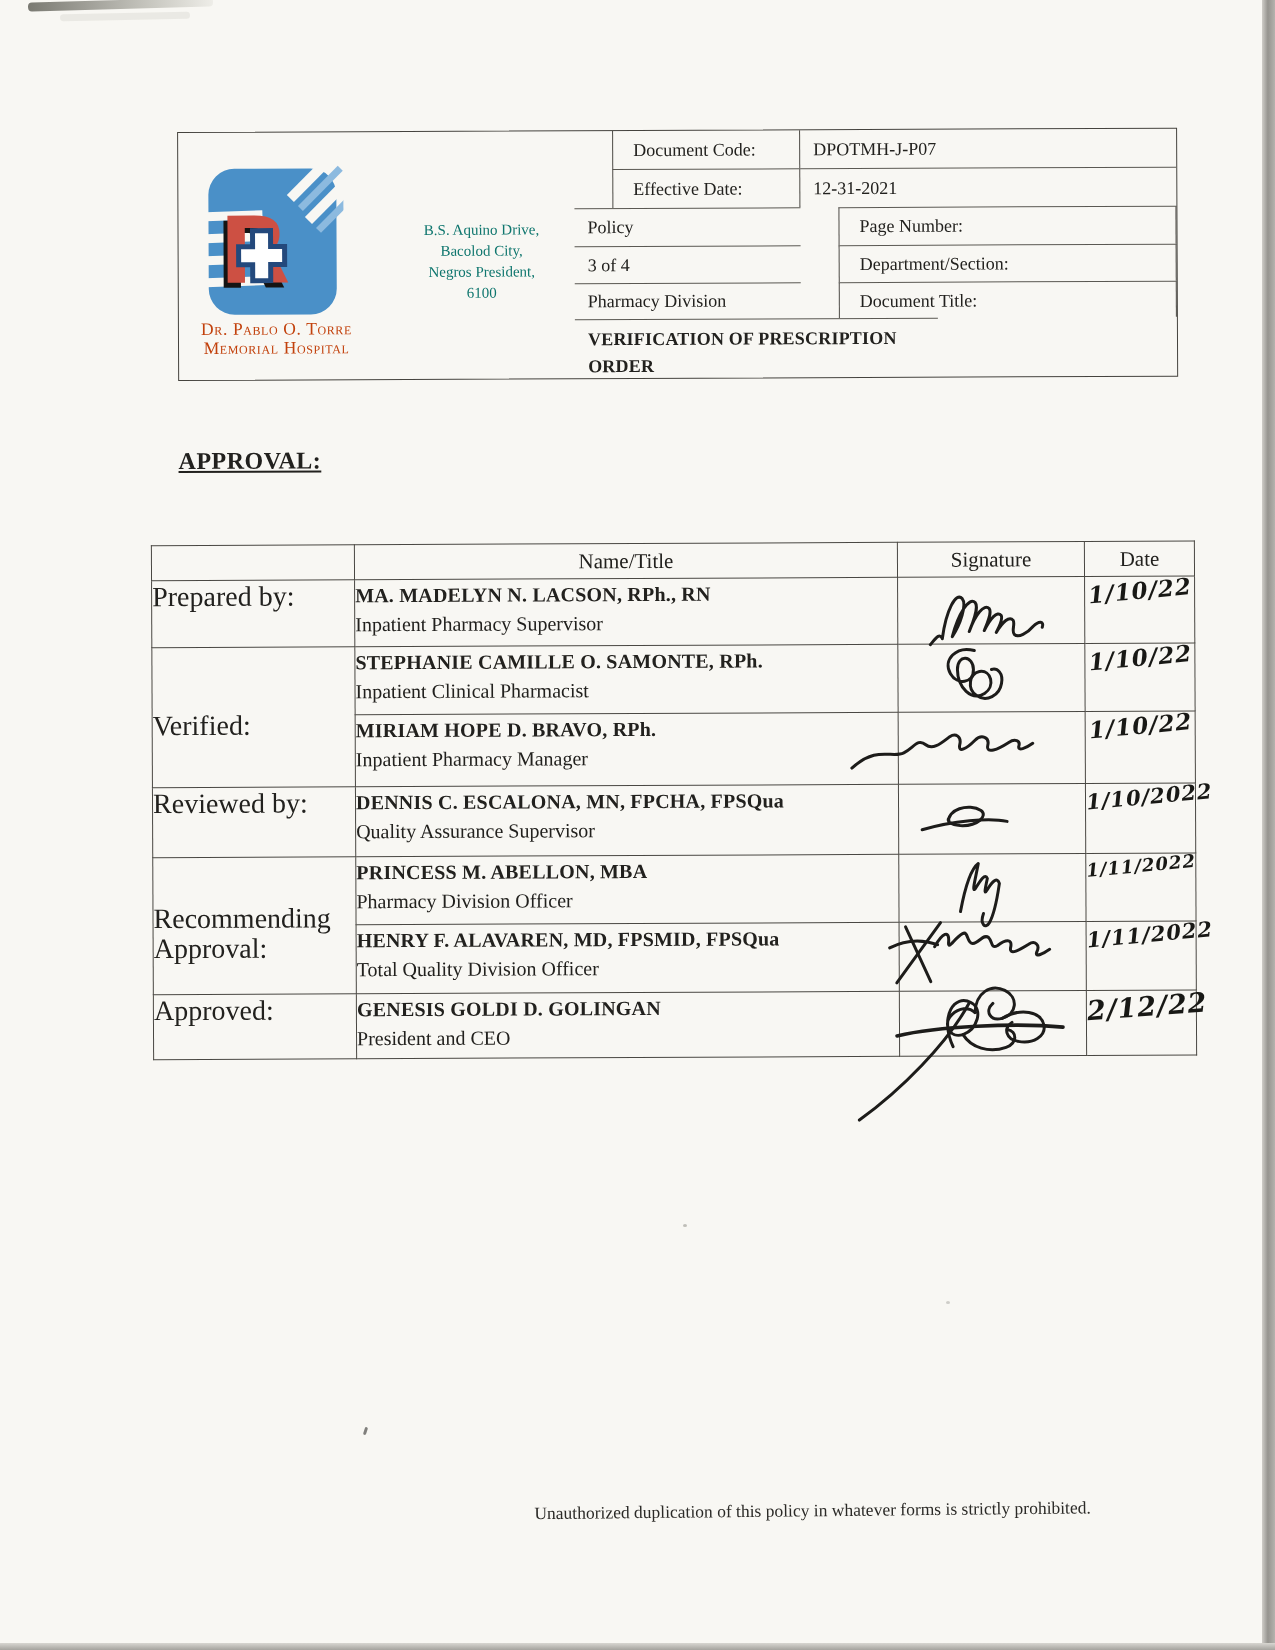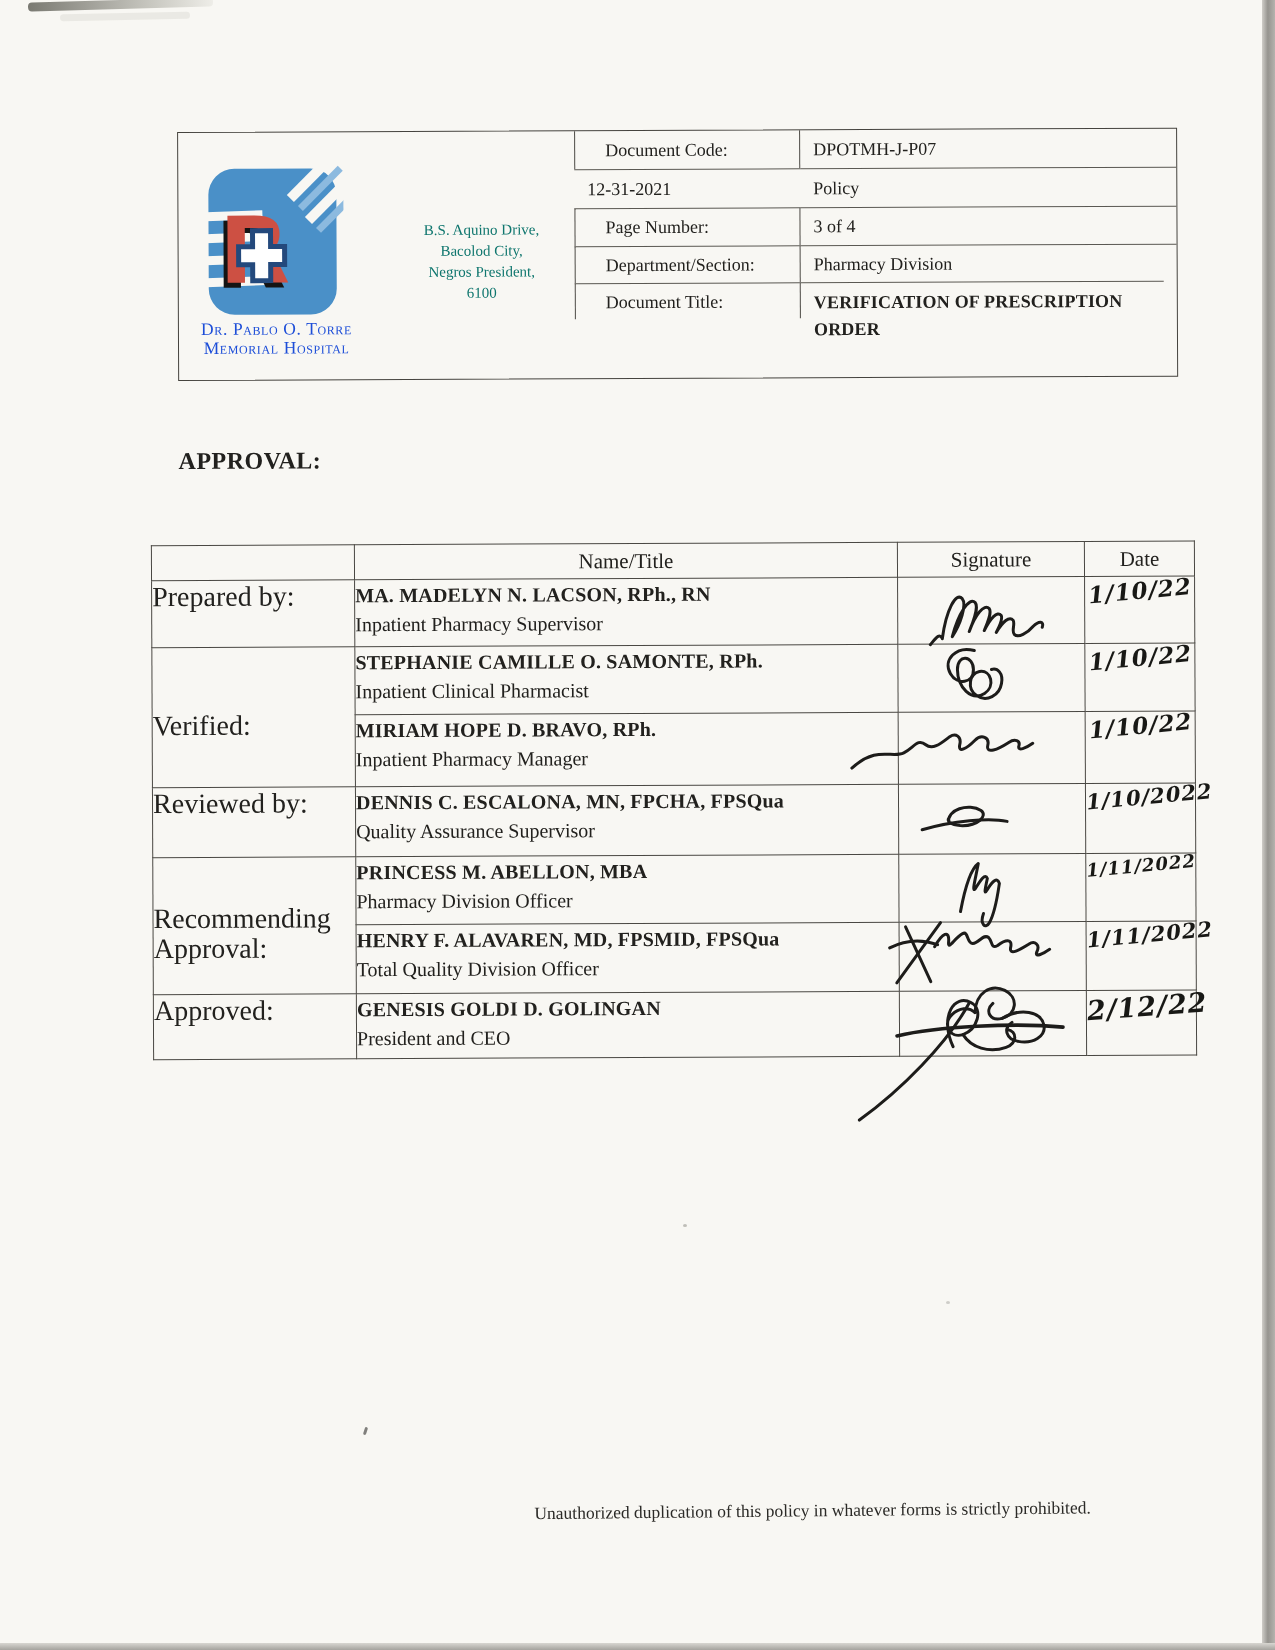--- a/index.html
+++ b/index.html
@@ -25,33 +25,33 @@
   .speck2{position:absolute;left:946px;top:1301px;width:4px;height:3px;background:rgba(60,60,50,.22);border-radius:50%;}
   .tick{position:absolute;left:364px;top:1427px;width:3px;height:8px;background:rgba(30,30,25,.55);border-radius:2px;transform:rotate(18deg);}
 
   
   .meta{position:absolute;left:180px;top:130px;display:grid;
     grid-template-columns:396px 226px 376px;
     grid-template-rows:38px 39px 38px 37px 36px 59px;
     border:1.6px solid #45433e;font-size:18px;}
   .meta .logocell{grid-column:1;grid-row:1/7;position:relative;}
   .meta .lbl{border-left:1.4px solid #4c4a45;border-right:1.4px solid #4c4a45;
-    display:flex;align-items:center;padding-left:30px;}
+    display:flex;align-items:center;padding-left:20px;margin-left:38px;}
   .meta .val{display:flex;align-items:center;padding-left:13px;}
   .meta .bt{border-top:1.2px solid #5a5852;}
   .meta .val.title-val{font-weight:bold;align-items:flex-start;padding-top:6px;line-height:27px;width:350px;letter-spacing:.2px;}
 
   .logo-caption{position:absolute;left:5px;top:187px;width:185px;text-align:center;
-    font-variant:small-caps;font-size:17.5px;line-height:19px;letter-spacing:.6px;color:#1d4ed8;}
+    font-variant:small-caps;font-size:17.5px;line-height:19px;letter-spacing:.6px;color:#c2410c;}
   .addr{position:absolute;left:228px;top:88px;width:150px;text-align:center;
     font-size:15px;line-height:21px;color:#0f766e;}
 
   
   .approval-h{position:absolute;left:180px;top:446px;font-size:24px;font-weight:bold;
-    letter-spacing:.5px;}
+    letter-spacing:.5px;text-decoration:underline;}
 
   
   table.appr{position:absolute;left:152px;top:543px;width:1043px;border-collapse:collapse;
     table-layout:fixed;font-size:20px;}
   table.appr td{border:1.4px solid #4a4843;padding:0;vertical-align:top;overflow:visible;}
   table.appr td.hdr{text-align:center;font-size:21px;vertical-align:middle;}
   td.role{padding:8px 8px 0 13px;font-size:28px;}
   td.role.mid{vertical-align:middle;padding-top:16px;line-height:30px;}
   td.names{padding:5px 10px 0 14px;}
   .nm{font-weight:bold;font-size:20px;line-height:30px;letter-spacing:.2px;white-space:nowrap;}
@@ -113,20 +113,21 @@
         <div class="addr">
           <div>B.S. Aquino Drive,</div>
           <div>Bacolod City,</div>
           <div>Negros President,</div>
           <div>6100</div>
         </div>
       </div>
 
       <div class="lbl">Document Code:</div>
       <div class="val">DPOTMH-J-P07</div>
+      <div class="lbl bt">Effective Date:</div>
       <div class="val bt">12-31-2021</div>
       <div class="val bt">Policy</div>
       <div class="lbl bt">Page Number:</div>
       <div class="val bt">3 of 4</div>
       <div class="lbl bt">Department/Section:</div>
       <div class="val bt">Pharmacy Division</div>
       <div class="lbl bt" style="align-items:flex-start;padding-top:8px;">Document Title:</div>
       <div class="val bt title-val">VERIFICATION OF PRESCRIPTION ORDER</div>
     </div>
 

